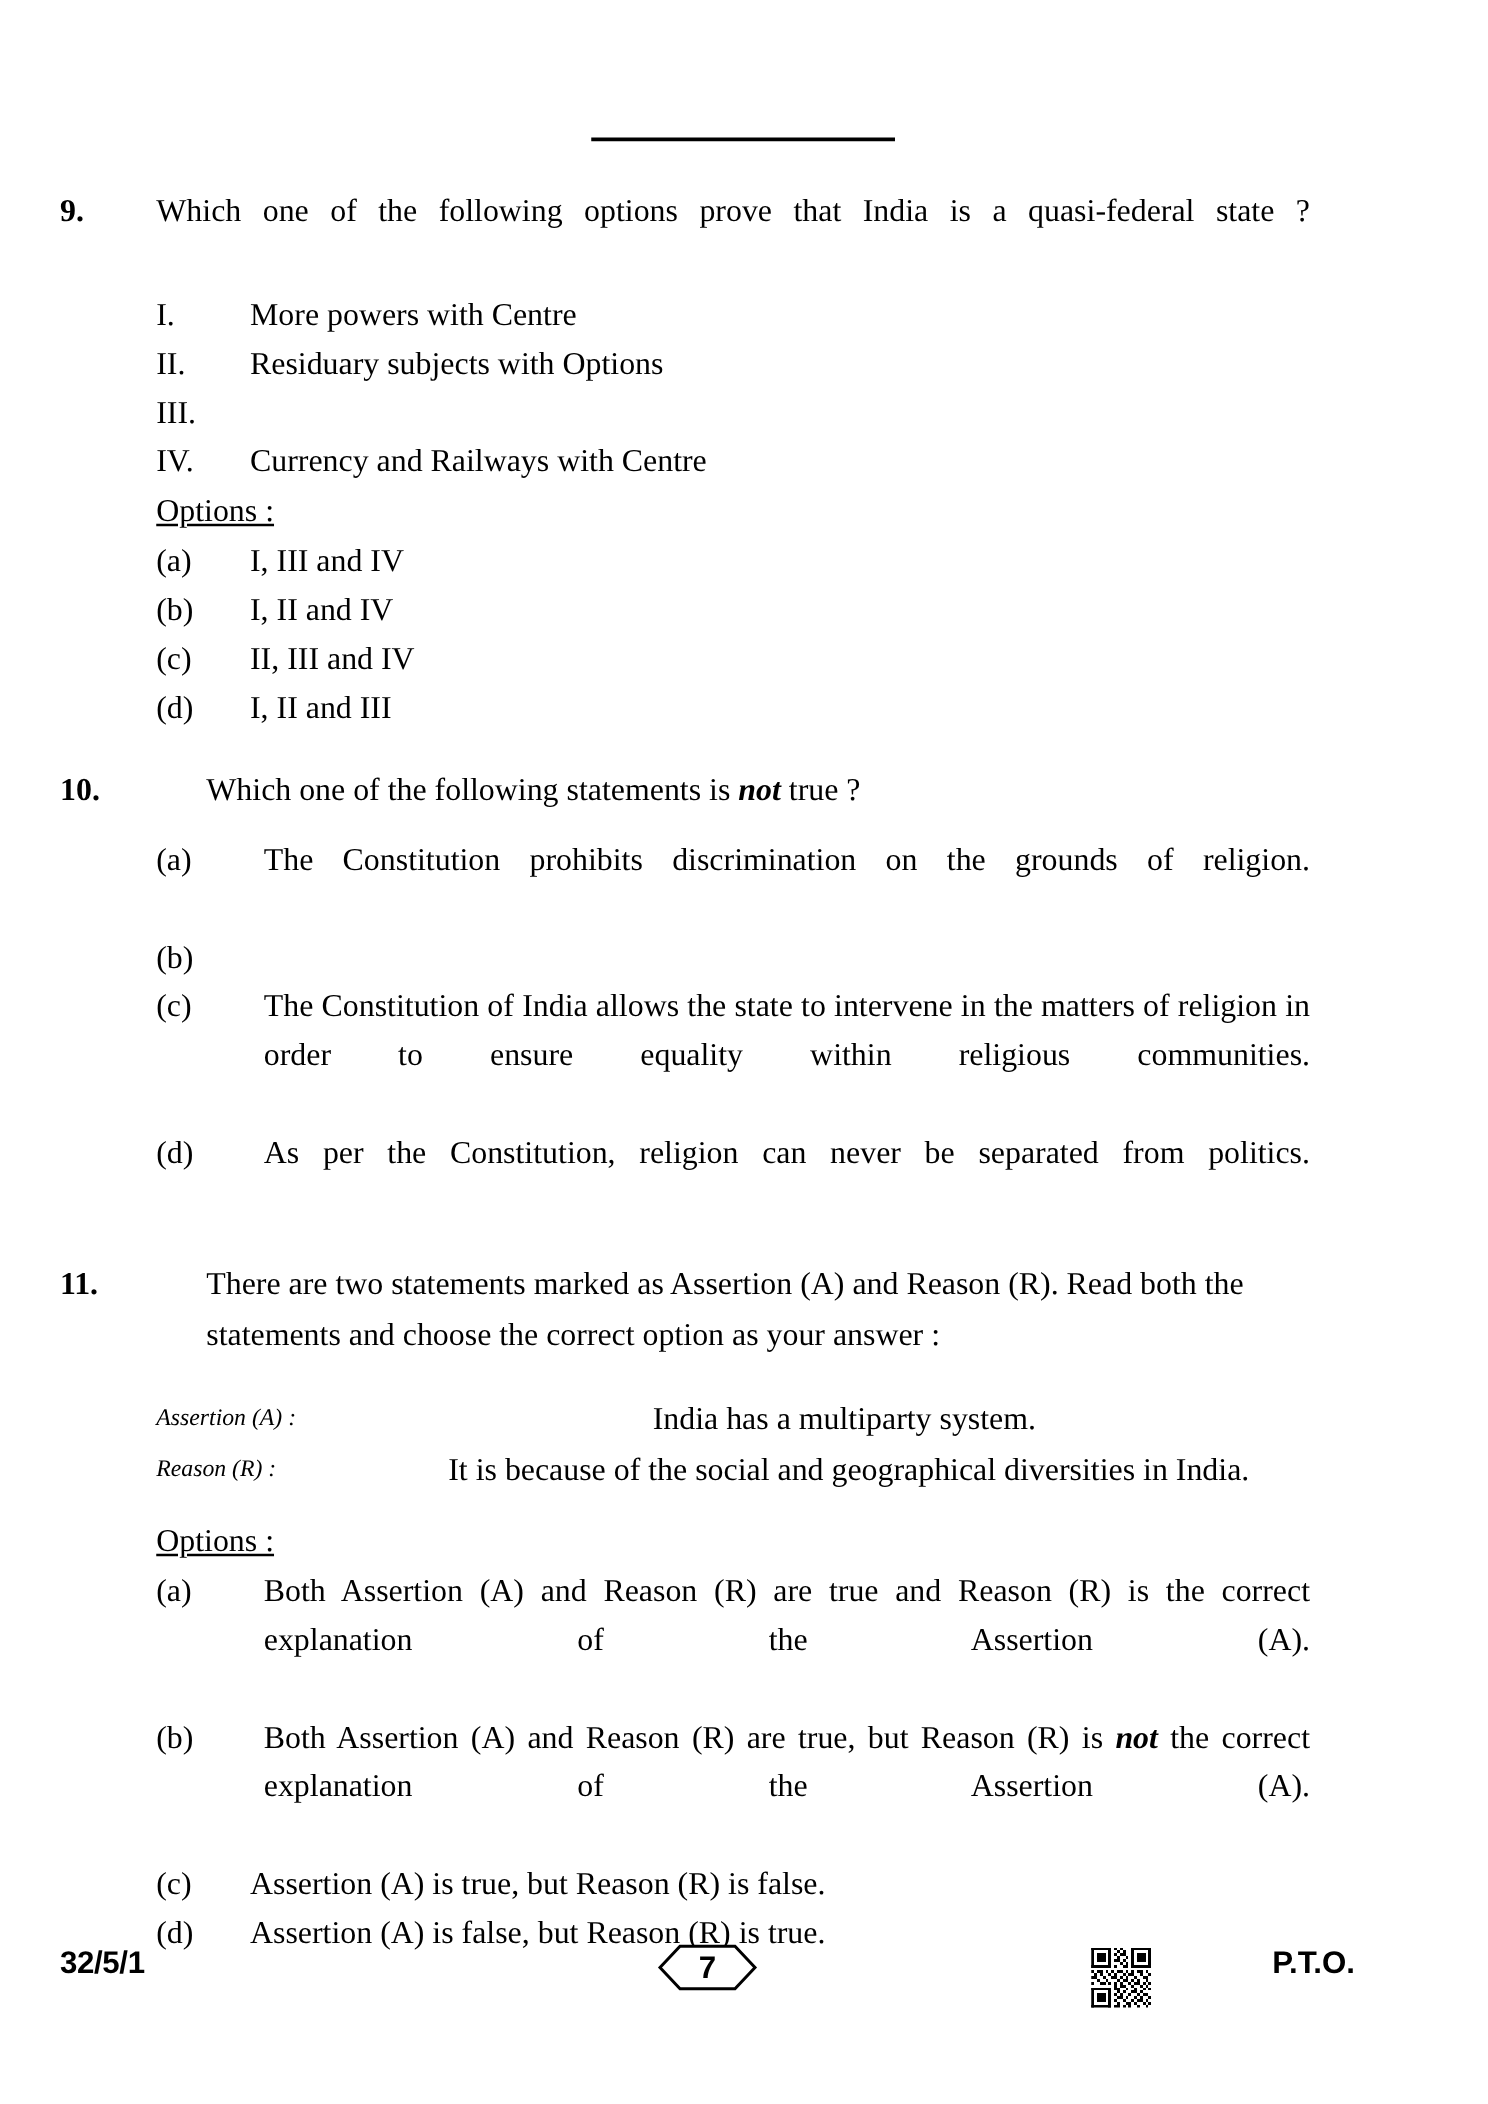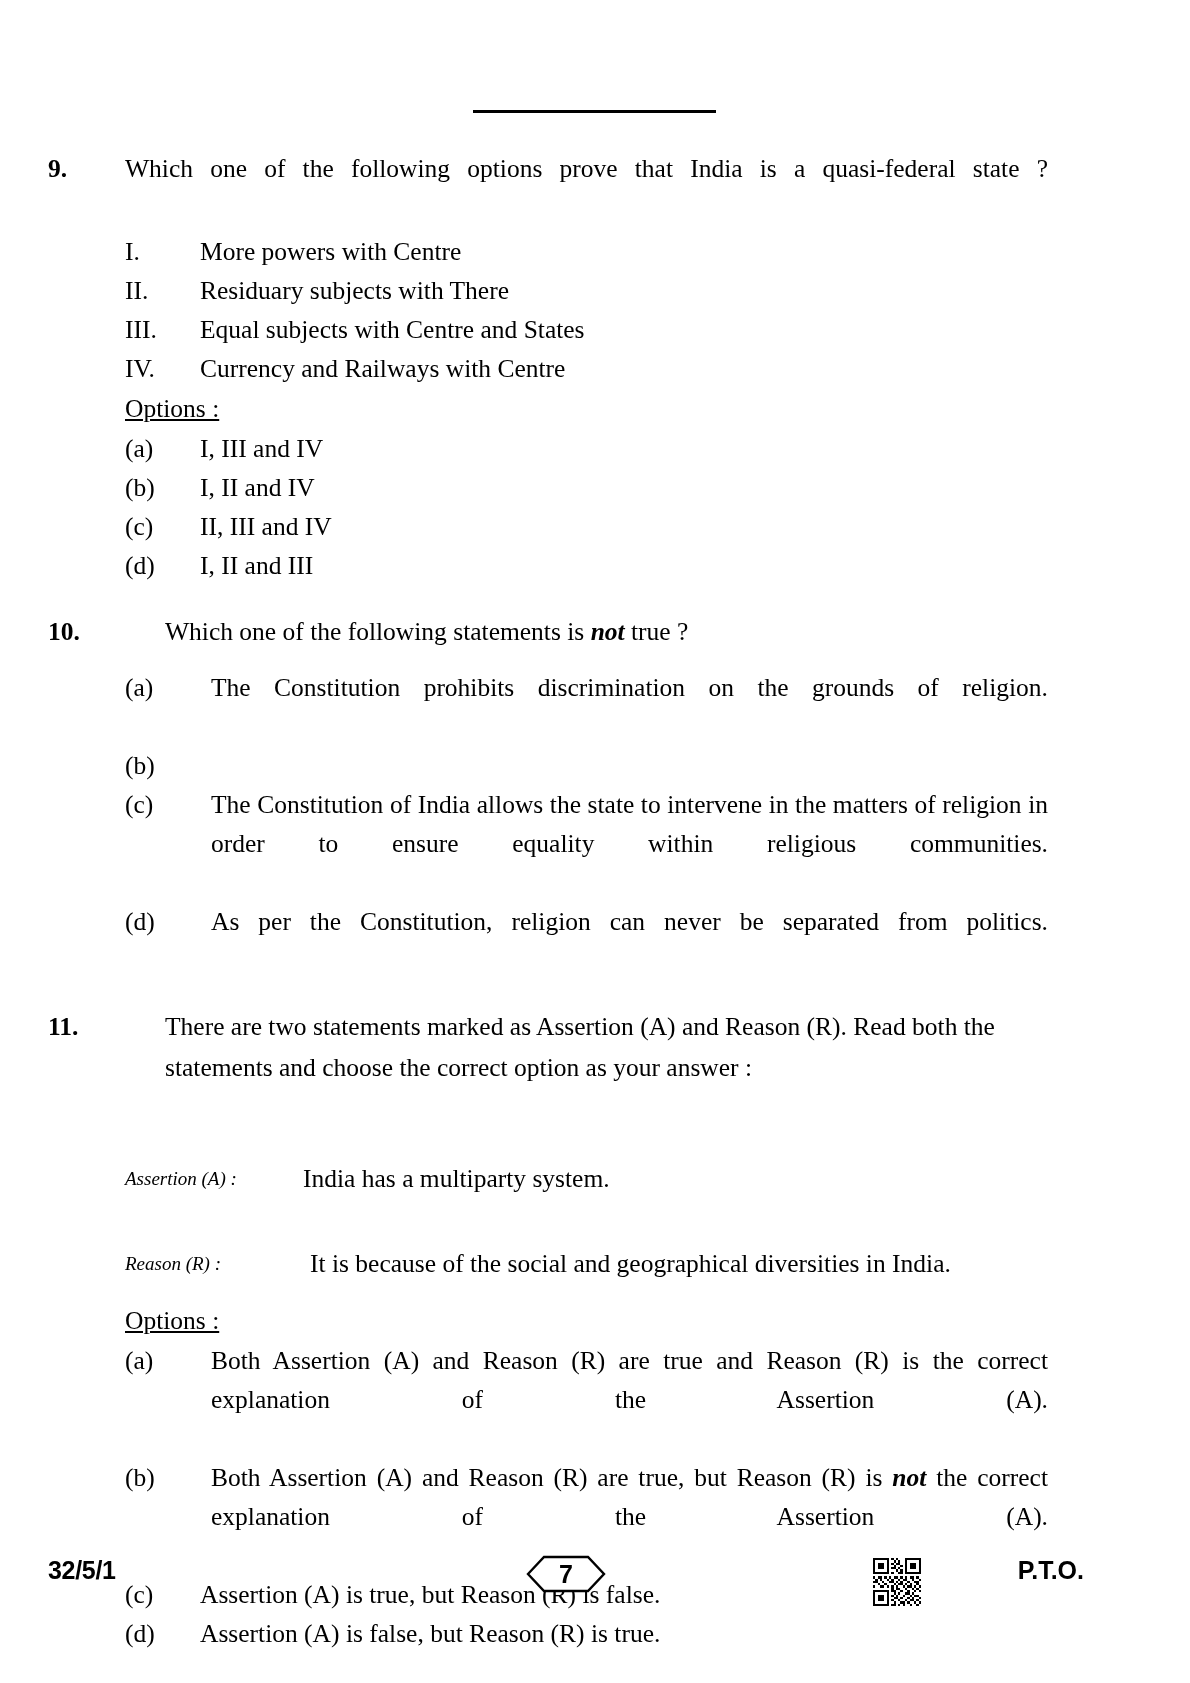--- a/index.html
+++ b/index.html
@@ -135,22 +135,21 @@
     position: absolute;
     left: 125px;
     top: 0;
     font-style: italic;
     font-size: 19px;
     line-height: 41px;
   }
   .ar-body {
     display: block;
     padding-left: 185px;
-    text-align: left;
-    margin-top: 44px;
+    text-align: center;
   }
   .ar-body.tight { padding-left: 178px; }
 
   b.ni {
     font-weight: bold;
     font-style: italic;
   }
 
   .sp-sm { height: 16px; }
   .sp-md { height: 26px; }
@@ -227,25 +226,24 @@
         <div class="q-text justify-all">Which one of the following options prove that India is a quasi-federal state ?</div>
       </div>
 
       <div class="roman-list">
         <div class="roman-item">
           <span class="roman-label">I.</span>
           <span>More powers with Centre</span>
         </div>
         <div class="roman-item">
           <span class="roman-label">II.</span>
-          <span>Residuary subjects with There</span>
+          <span>Residuary subjects with Options</span>
         </div>
         <div class="roman-item">
           <span class="roman-label">III.</span>
-          <span>Equal subjects with Centre and States</span>
         </div>
         <div class="roman-item">
           <span class="roman-label">IV.</span>
           <span>Currency and Railways with Centre</span>
         </div>
       </div>
 
       <div class="options-label">Options :</div>
 
       <div class="opt-item">

